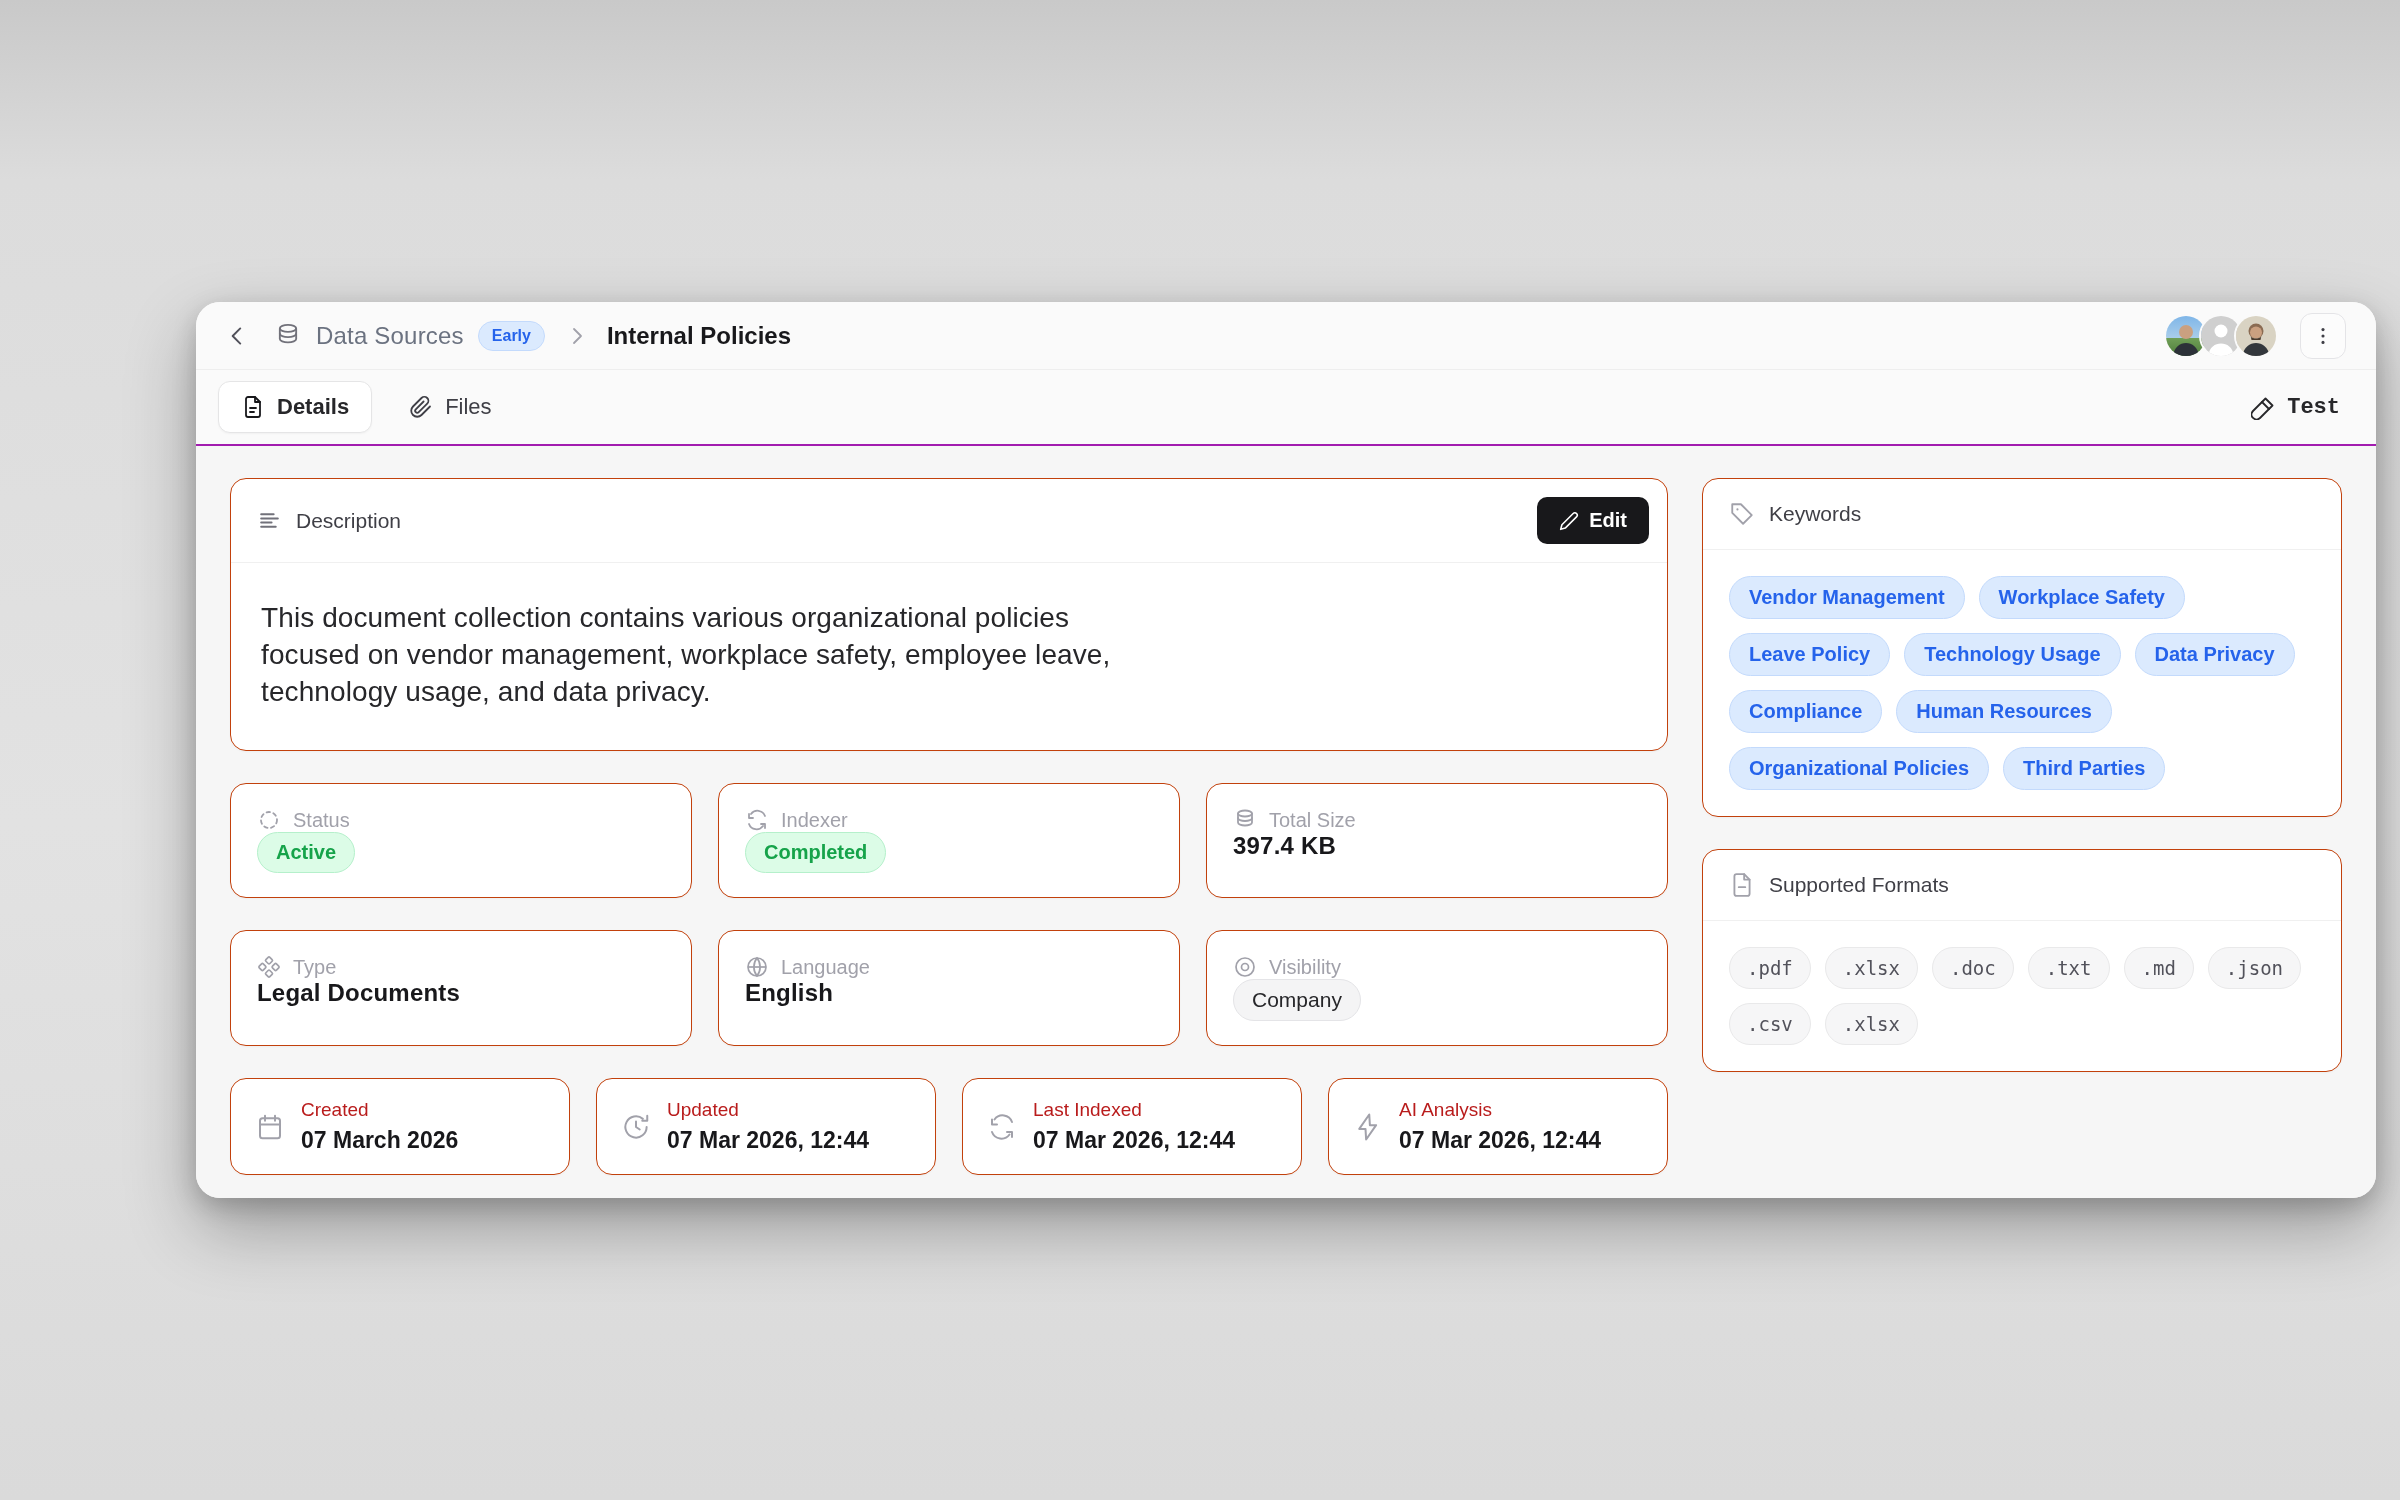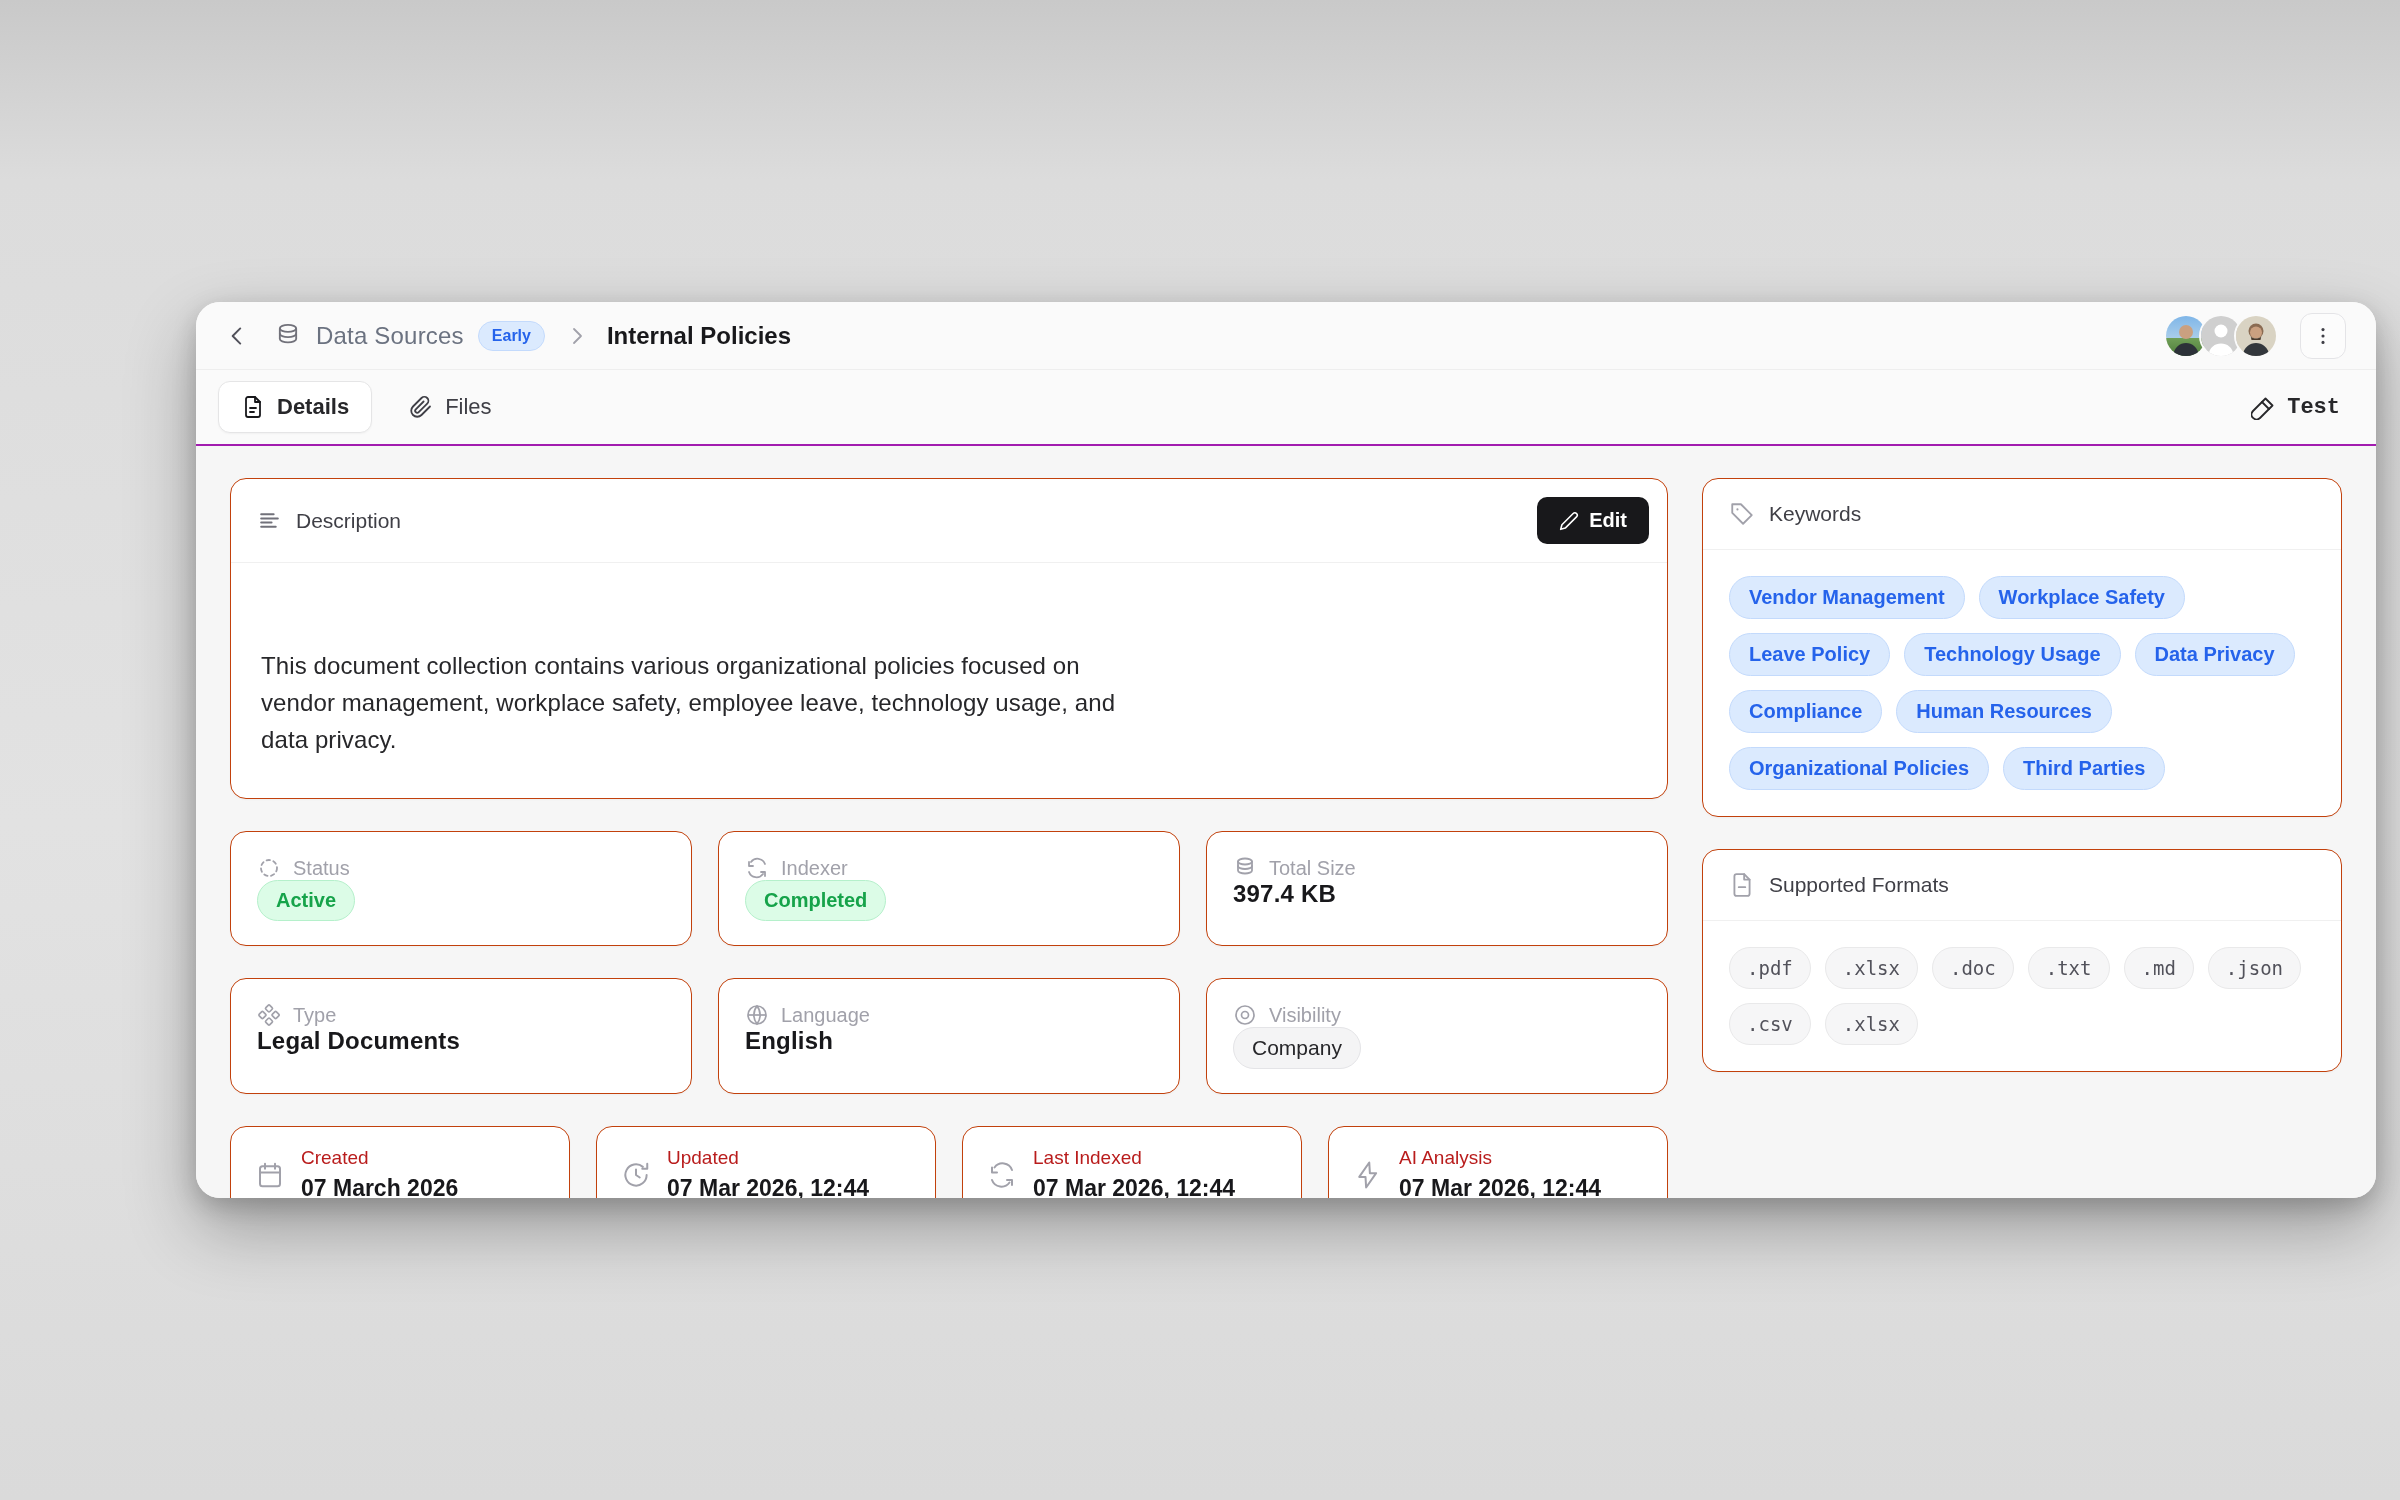--- a/index.html
+++ b/index.html
@@ -71,21 +71,21 @@
   
   .desc-card { flex:0 0 auto; }
   .desc-header { display:flex; align-items:center; padding:18px 18px 18px 26px; border-bottom:1px solid #f0f0f0; }
   .desc-header .lbl-wrap { display:flex; align-items:center; gap:14px; }
   .edit-btn {
     margin-left:auto; background:#18181b; color:#ffffff; border:none; border-radius:10px;
     display:flex; align-items:center; gap:10px; font-size:20px; font-weight:600;
     padding:12px 22px; cursor:pointer; font-family:"Liberation Sans", sans-serif;
   }
   .desc-body { padding:36px 30px 40px 30px; }
-  .desc-text { font-size:24px; line-height:37px; color:#27272a; font-weight:500; max-width:890px; letter-spacing:.1px;margin-top:48px; }
+  .desc-text { font-size:28px; line-height:37px; color:#27272a; font-weight:500; max-width:890px; letter-spacing:.1px; }
   
   .stat-row { display:flex; gap:26px; }
   .stat-card { flex:1; padding:24px 26px; display:flex; flex-direction:column; gap:0; min-width:0; }
   .stat-label-row { display:flex; align-items:center; gap:12px; }
   .stat-label { font-size:20px; color:#a1a1aa; font-weight:500; }
   .stat-value { font-size:24px; color:#18181b; font-weight:700; letter-spacing:.2px; }
   .pill {
     display:inline-flex; align-items:center; width:fit-content;
     border-radius:999px; font-size:20px; font-weight:600; padding:8px 18px;
   }

